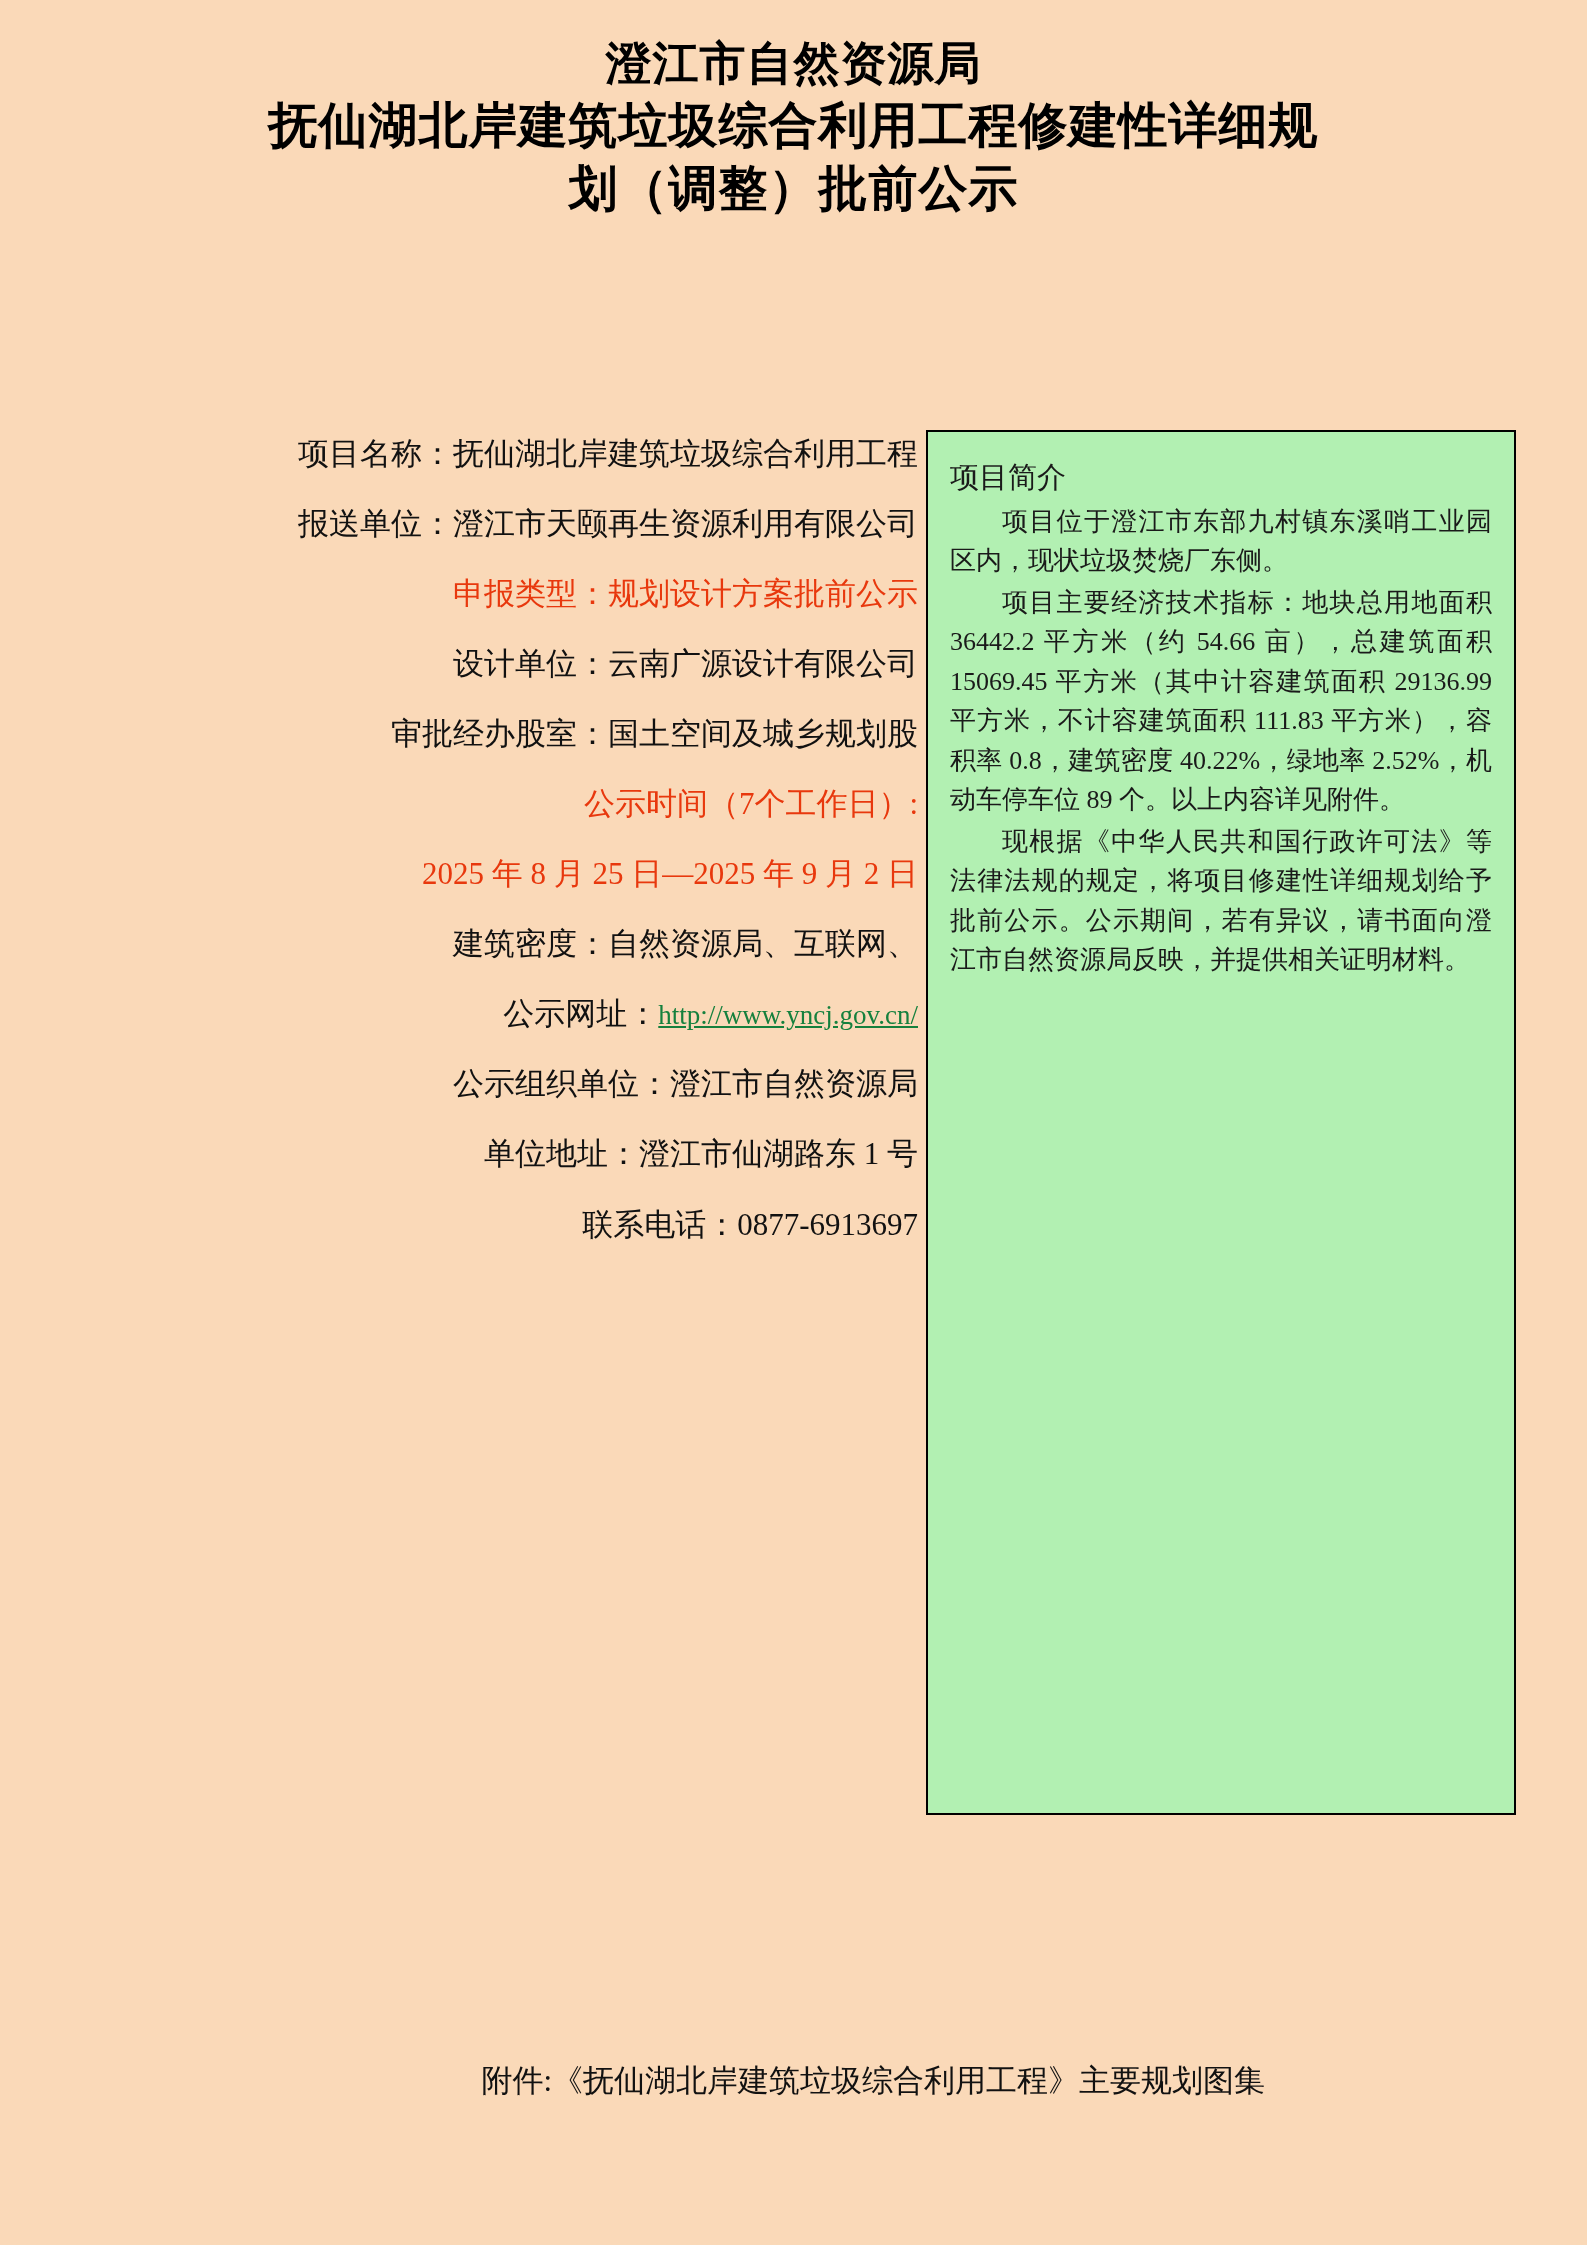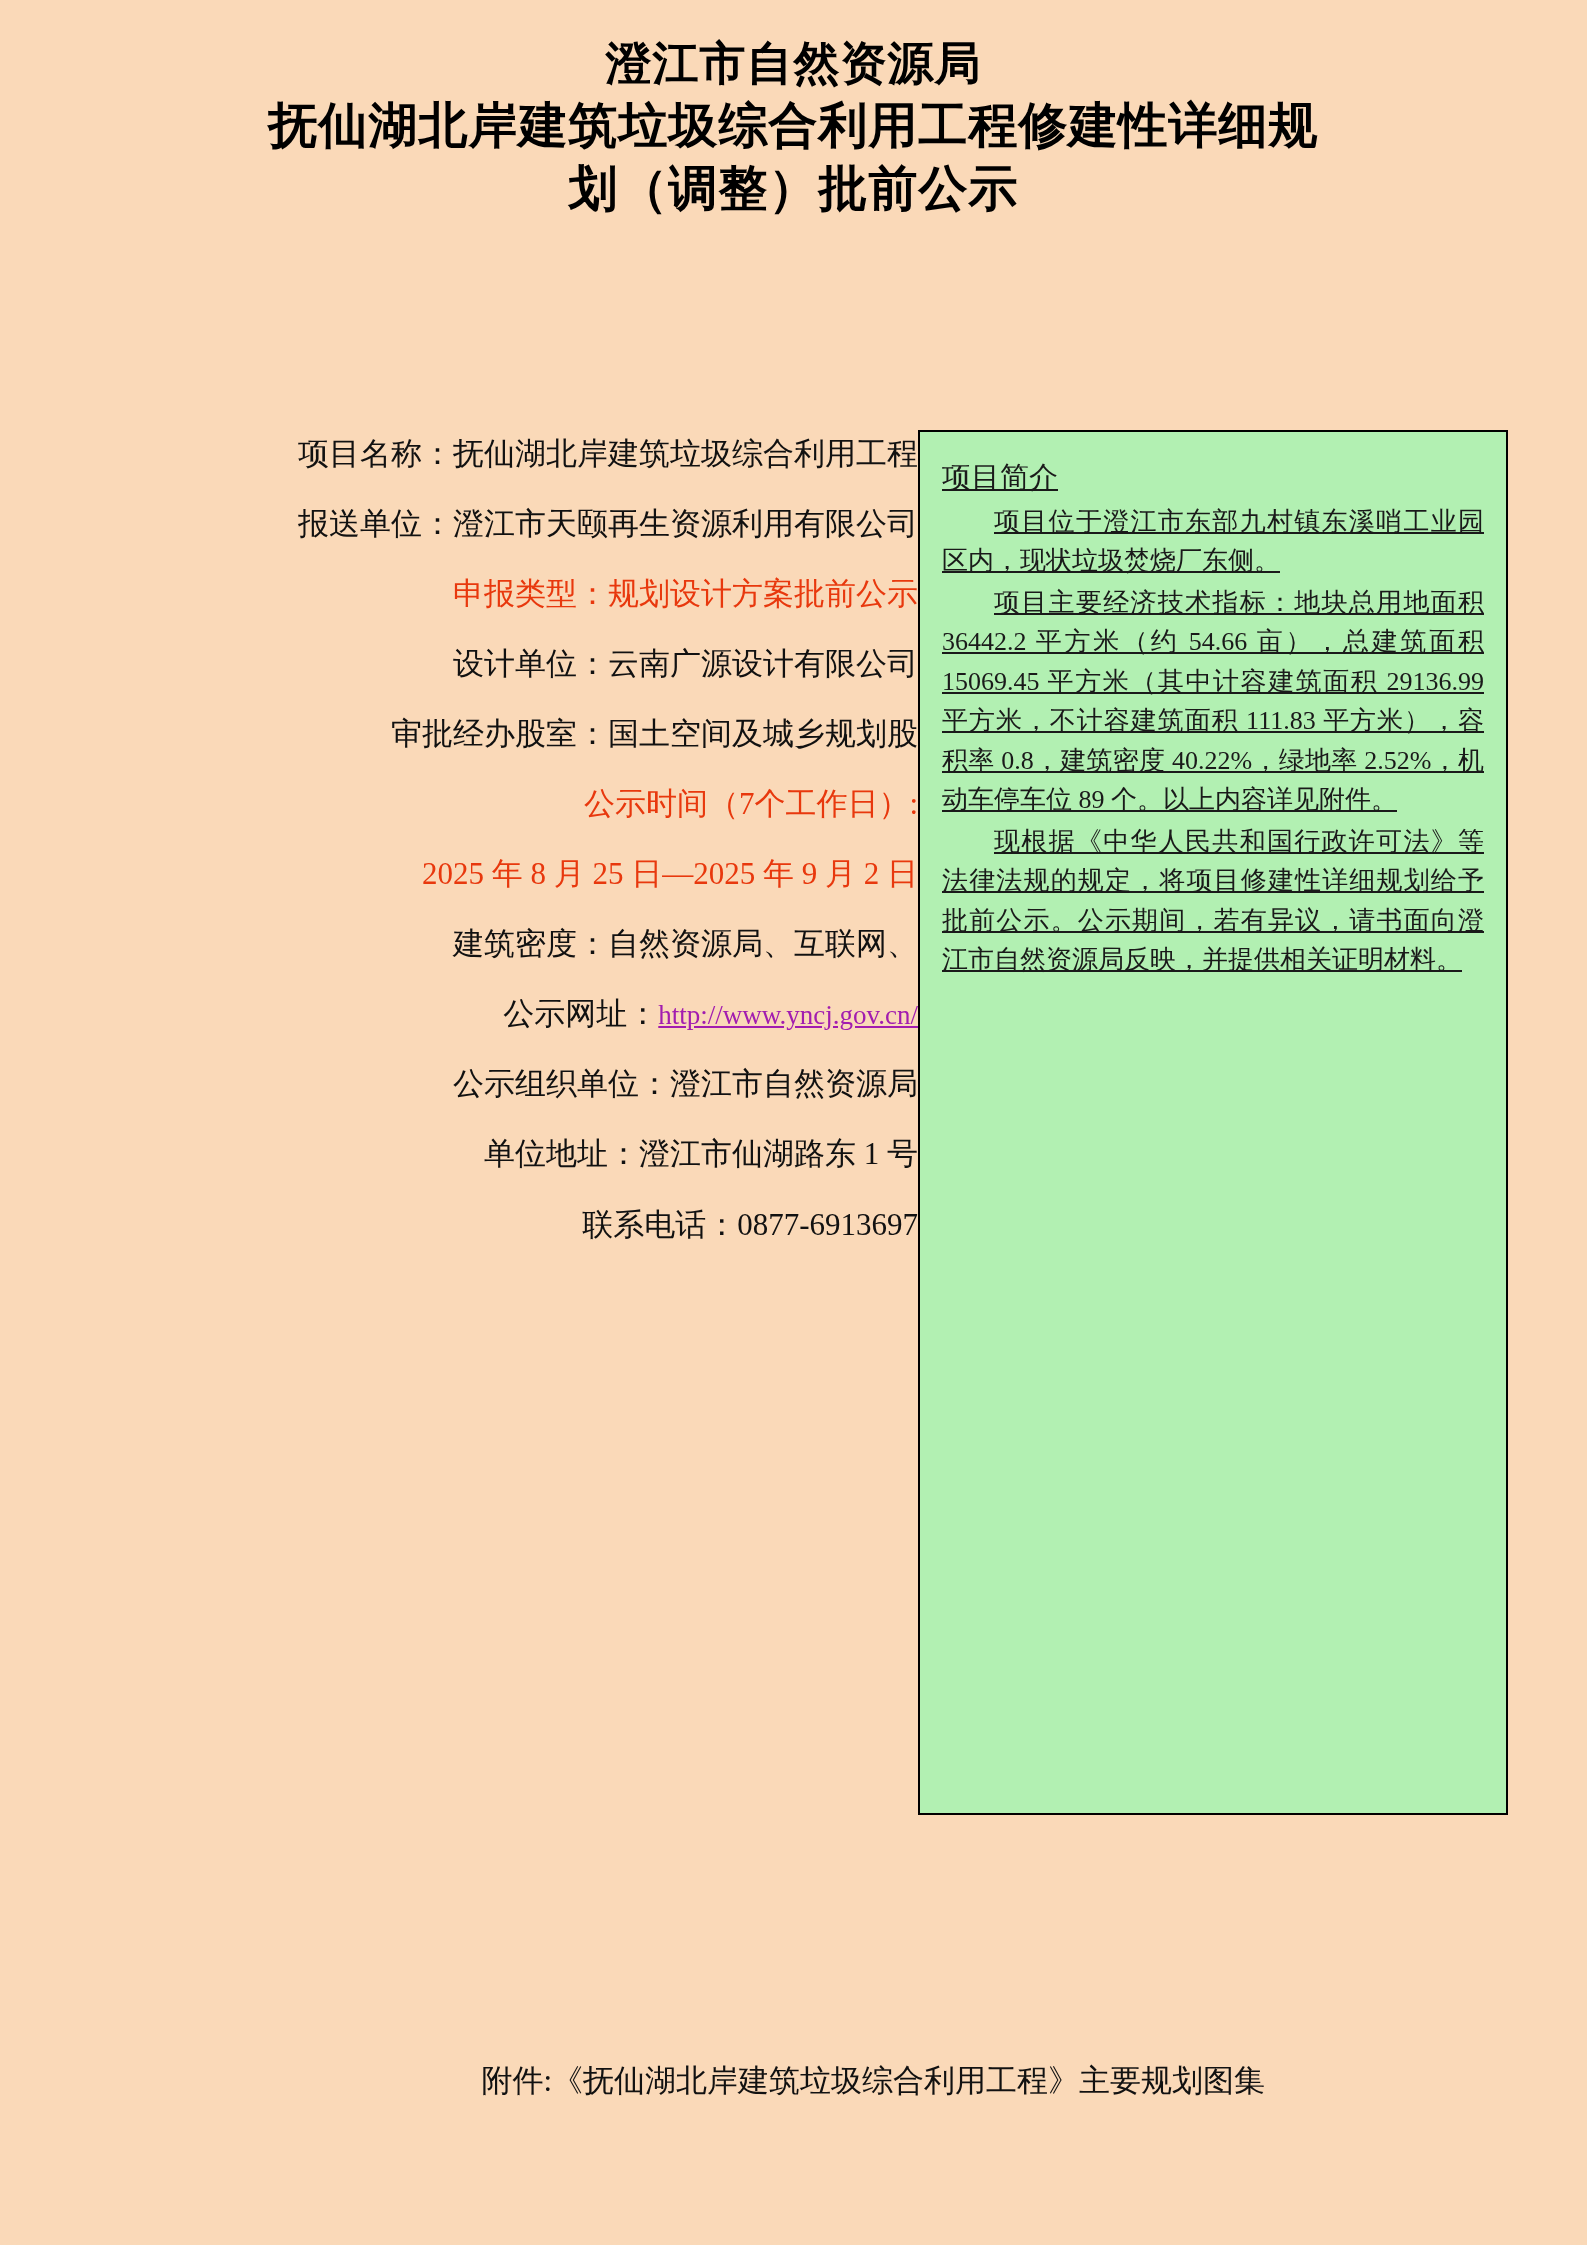--- a/index.html
+++ b/index.html
@@ -61,28 +61,28 @@
     color: #111;
     white-space: nowrap;
     text-align: right;
   }
   .field .label { }
   .field .value { }
   .field.red, .field.red * {
     color: #e8380d;
   }
   .field .url {
-    color: #a21caf;
+    color: #15803d;
     font-size: 27px;
     text-decoration: underline;
   }
   
   .right-col {
     width: 600px;
-    text-decoration: underline;
+    margin-left: 8px;
   }
   .green-box {
     background: #b2f0b2;
     border: 2px solid #000;
     box-sizing: border-box;
     width: 590px;
     min-height: 1385px;
     padding: 24px 22px 20px 22px;
   }
   .green-box .intro-title {

